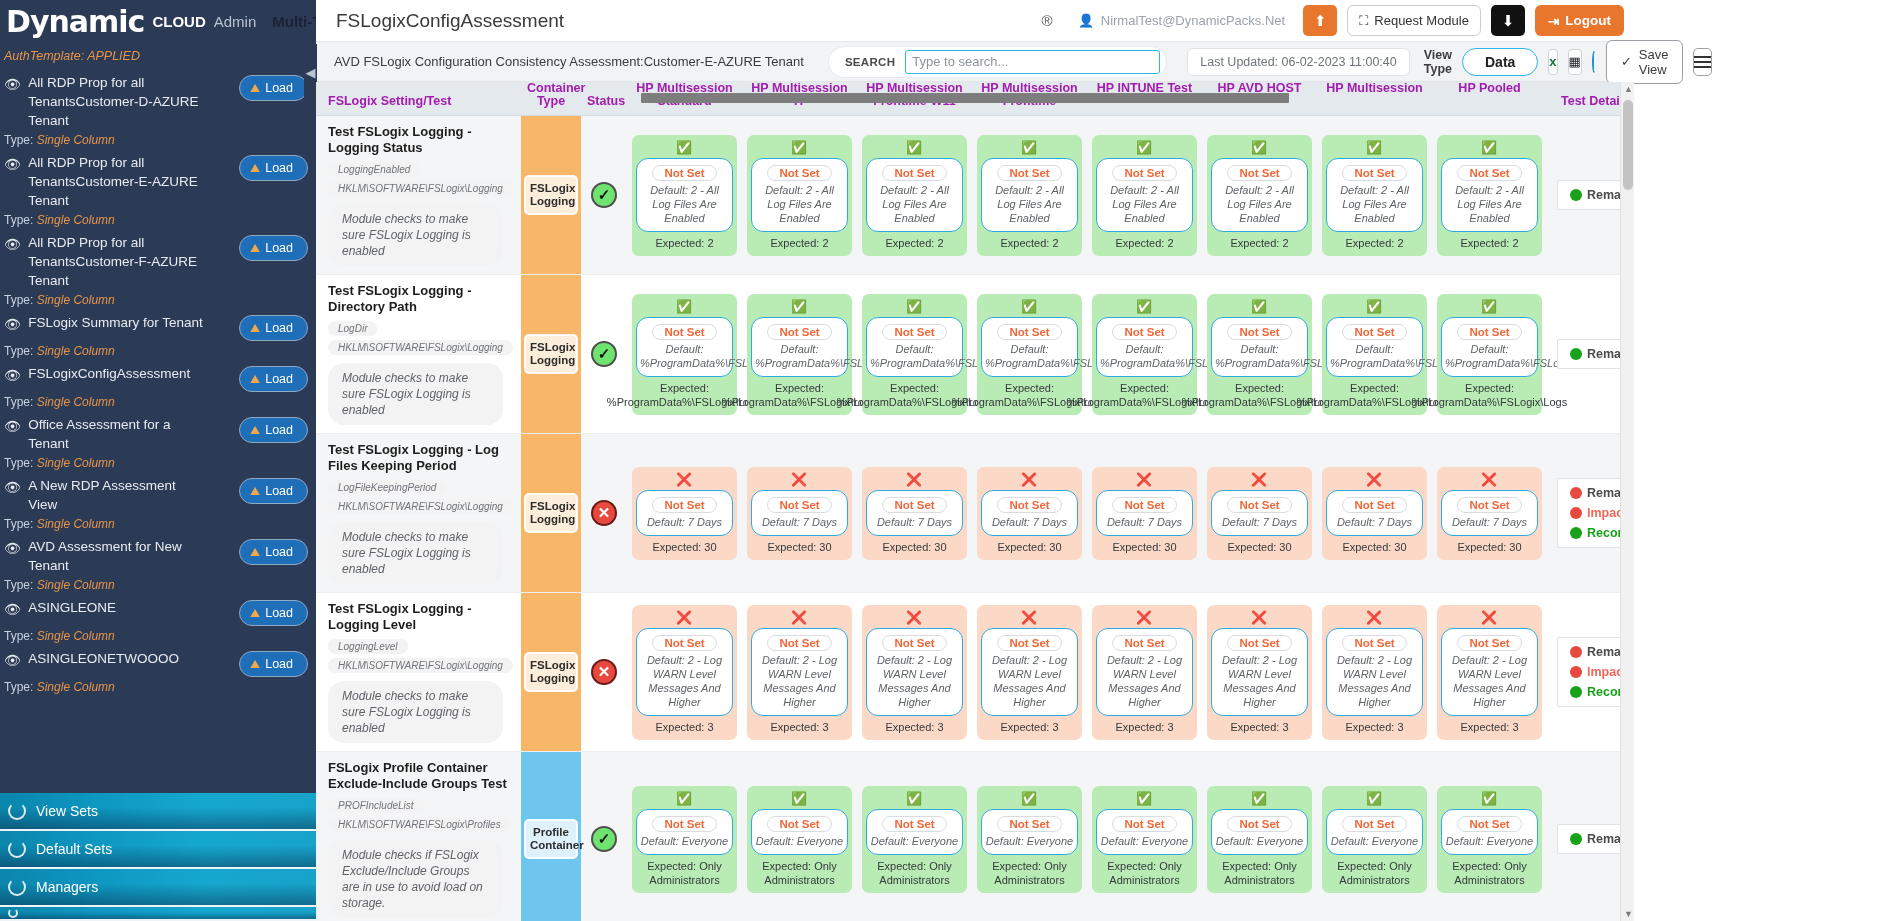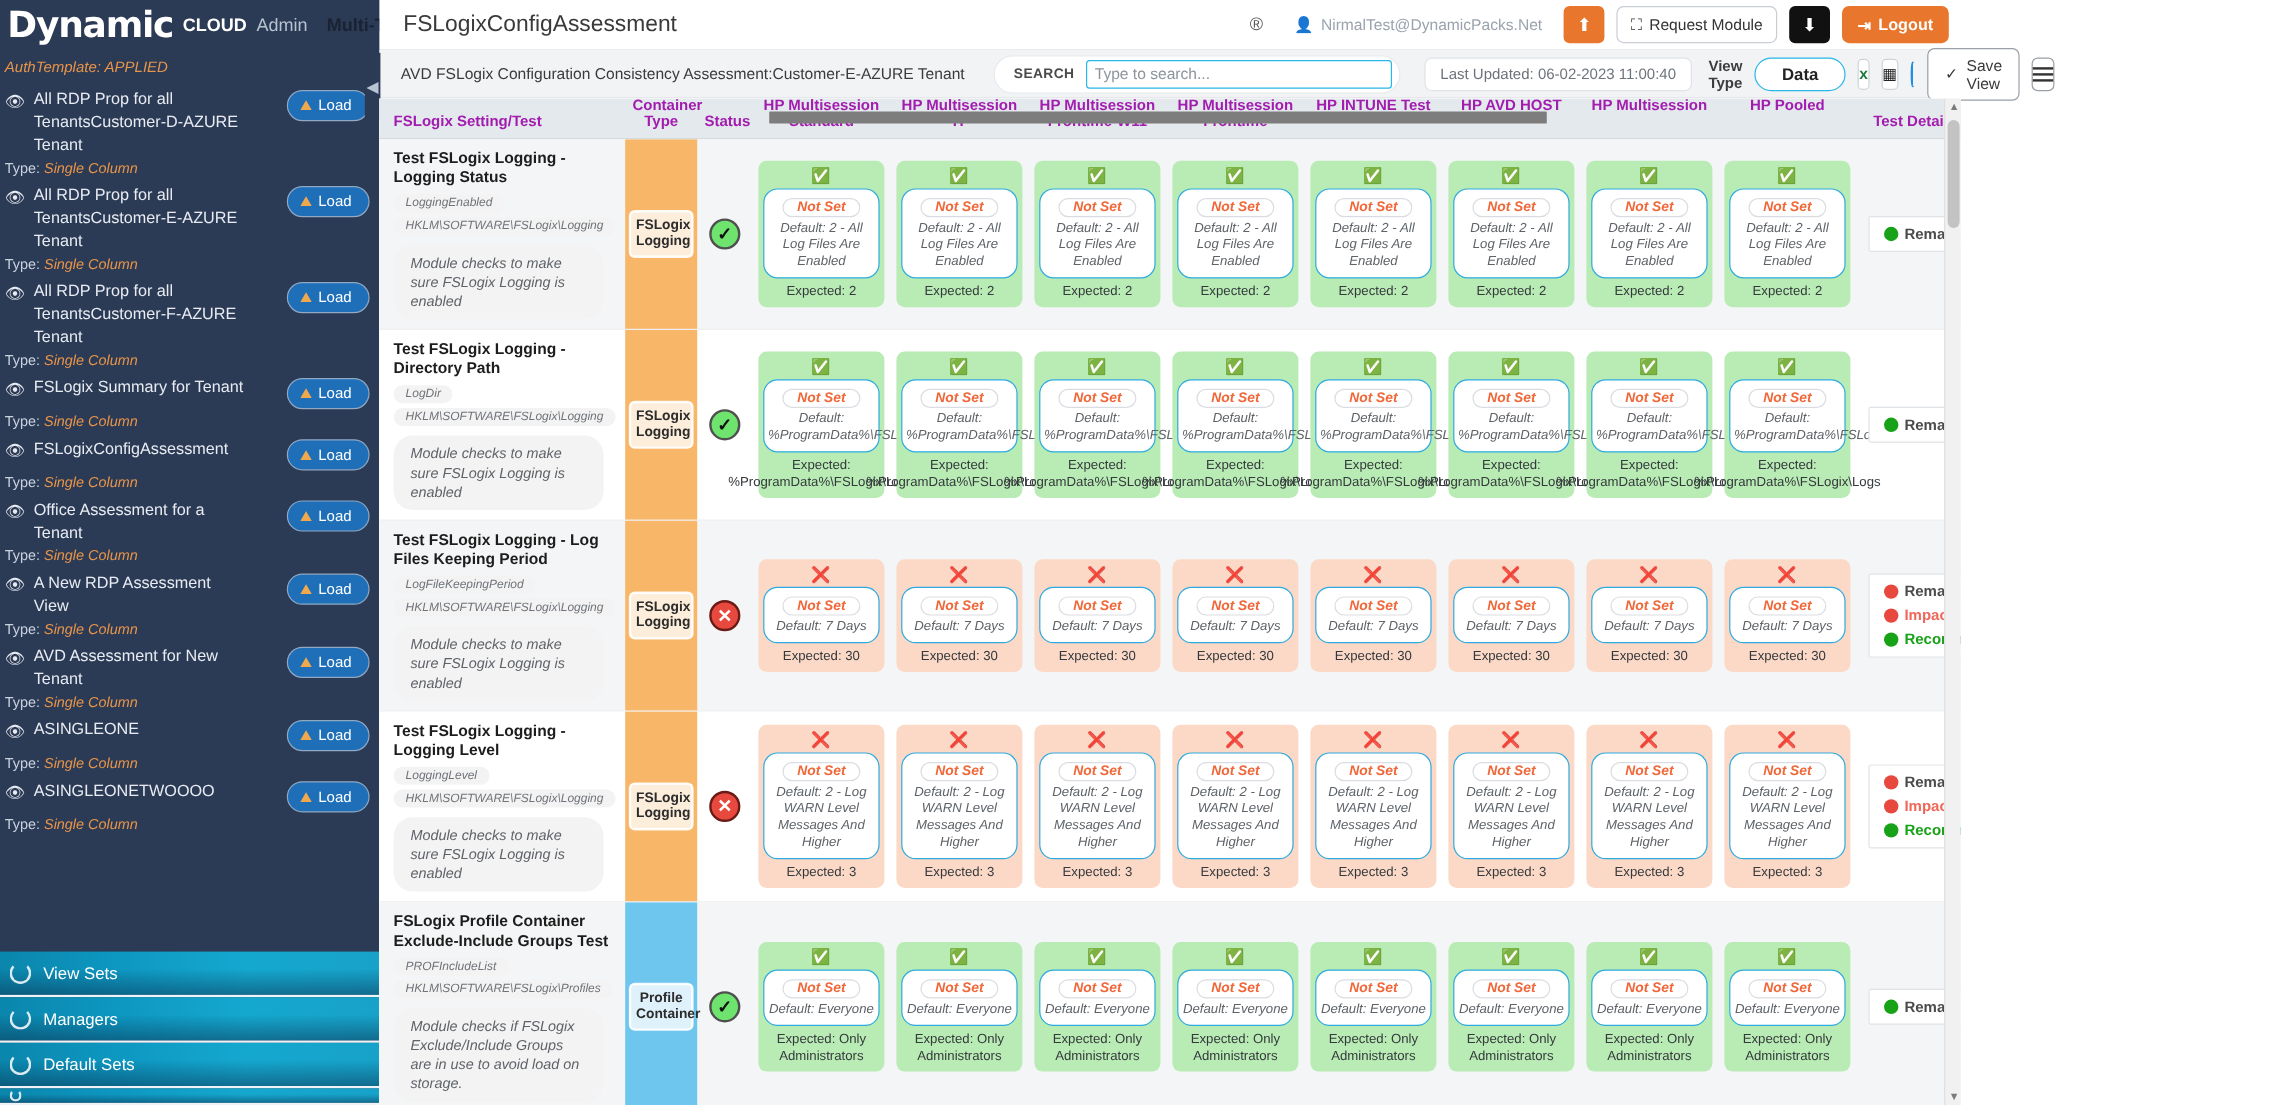--- a/index.html
+++ b/index.html
@@ -212,21 +212,21 @@
   .dcard.fail { background:#fbd9c6; }
   .dmark { font-size:13px; line-height:13px; }
   .dmark .ok { color:#1f9e22; }
   .dmark .bad { color:#d0241b; }
   .dbox {
     background:#fff; border:1.8px solid #2eaae0; border-radius:12px;
     width:100%; padding:6px 3px; text-align:center;
   }
   .notset {
     display:inline-block; border:1px solid #d9dde1; border-radius:11px;
-    color:#f0683a; font-weight:bold; font-style:italic; font-size:11.5px;
+    color:#f0683a; font-weight:bold; font-size:11.5px;
     padding:1px 11px; background:#fff; margin-bottom:2px;
   }
   .dflt { font-size:11px; font-style:italic; color:#5e6368; line-height:14px; }
   .expd { font-size:11px; color:#35393d; line-height:14px; text-align:center; }
 
   .details-cell { width:280px; min-width:280px; padding:8px 10px; display:flex; align-items:center;}
   .dt-card {
     background:#fff; border:1px solid #dfe3e7; border-radius:2px;
     padding:7px 12px; display:inline-flex; flex-direction:column; gap:6px;
   }
@@ -399,25 +399,25 @@
 
     <div class="sb-collapse">◀</div>
 
     <div class="sb-bottom">
       <div class="teal-bar">
         <span class="spin"></span>
         <span>View Sets</span>
       </div>
       <div class="teal-bar">
         <span class="spin"></span>
-        <span>Managers</span>
+        <span>Default Sets</span>
       </div>
       <div class="teal-bar">
         <span class="spin"></span>
-        <span>Default Sets</span>
+        <span>Managers</span>
       </div>
       <div class="teal-bar" style="height:14px">
         <span class="spin" style="width:10px;height:10px"></span>
       </div>
     </div>
   </aside>
 
   <section class="main">
 
     <div class="topbar">

